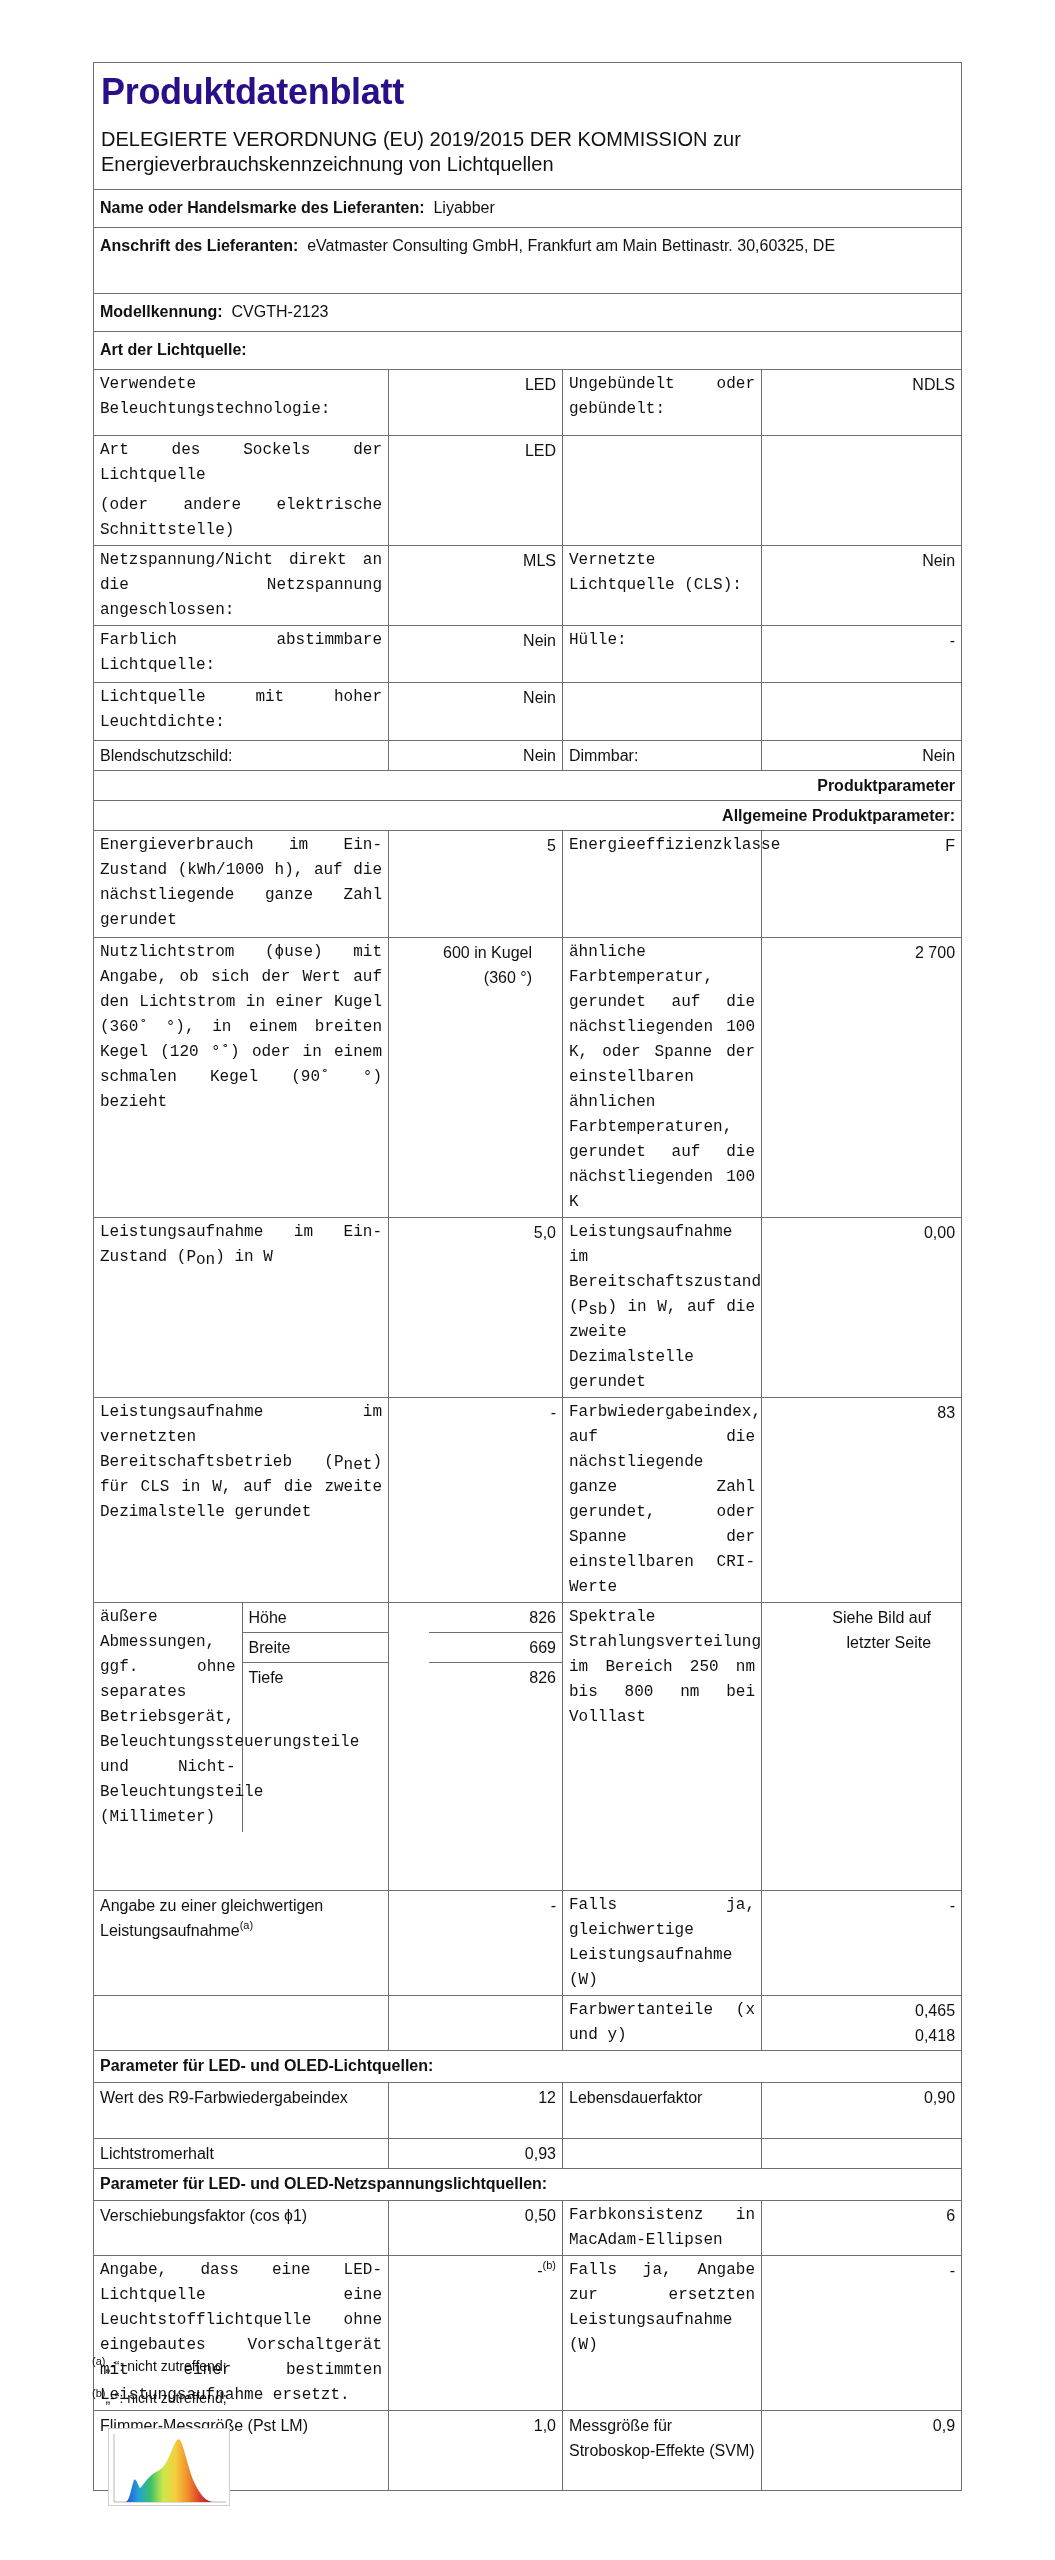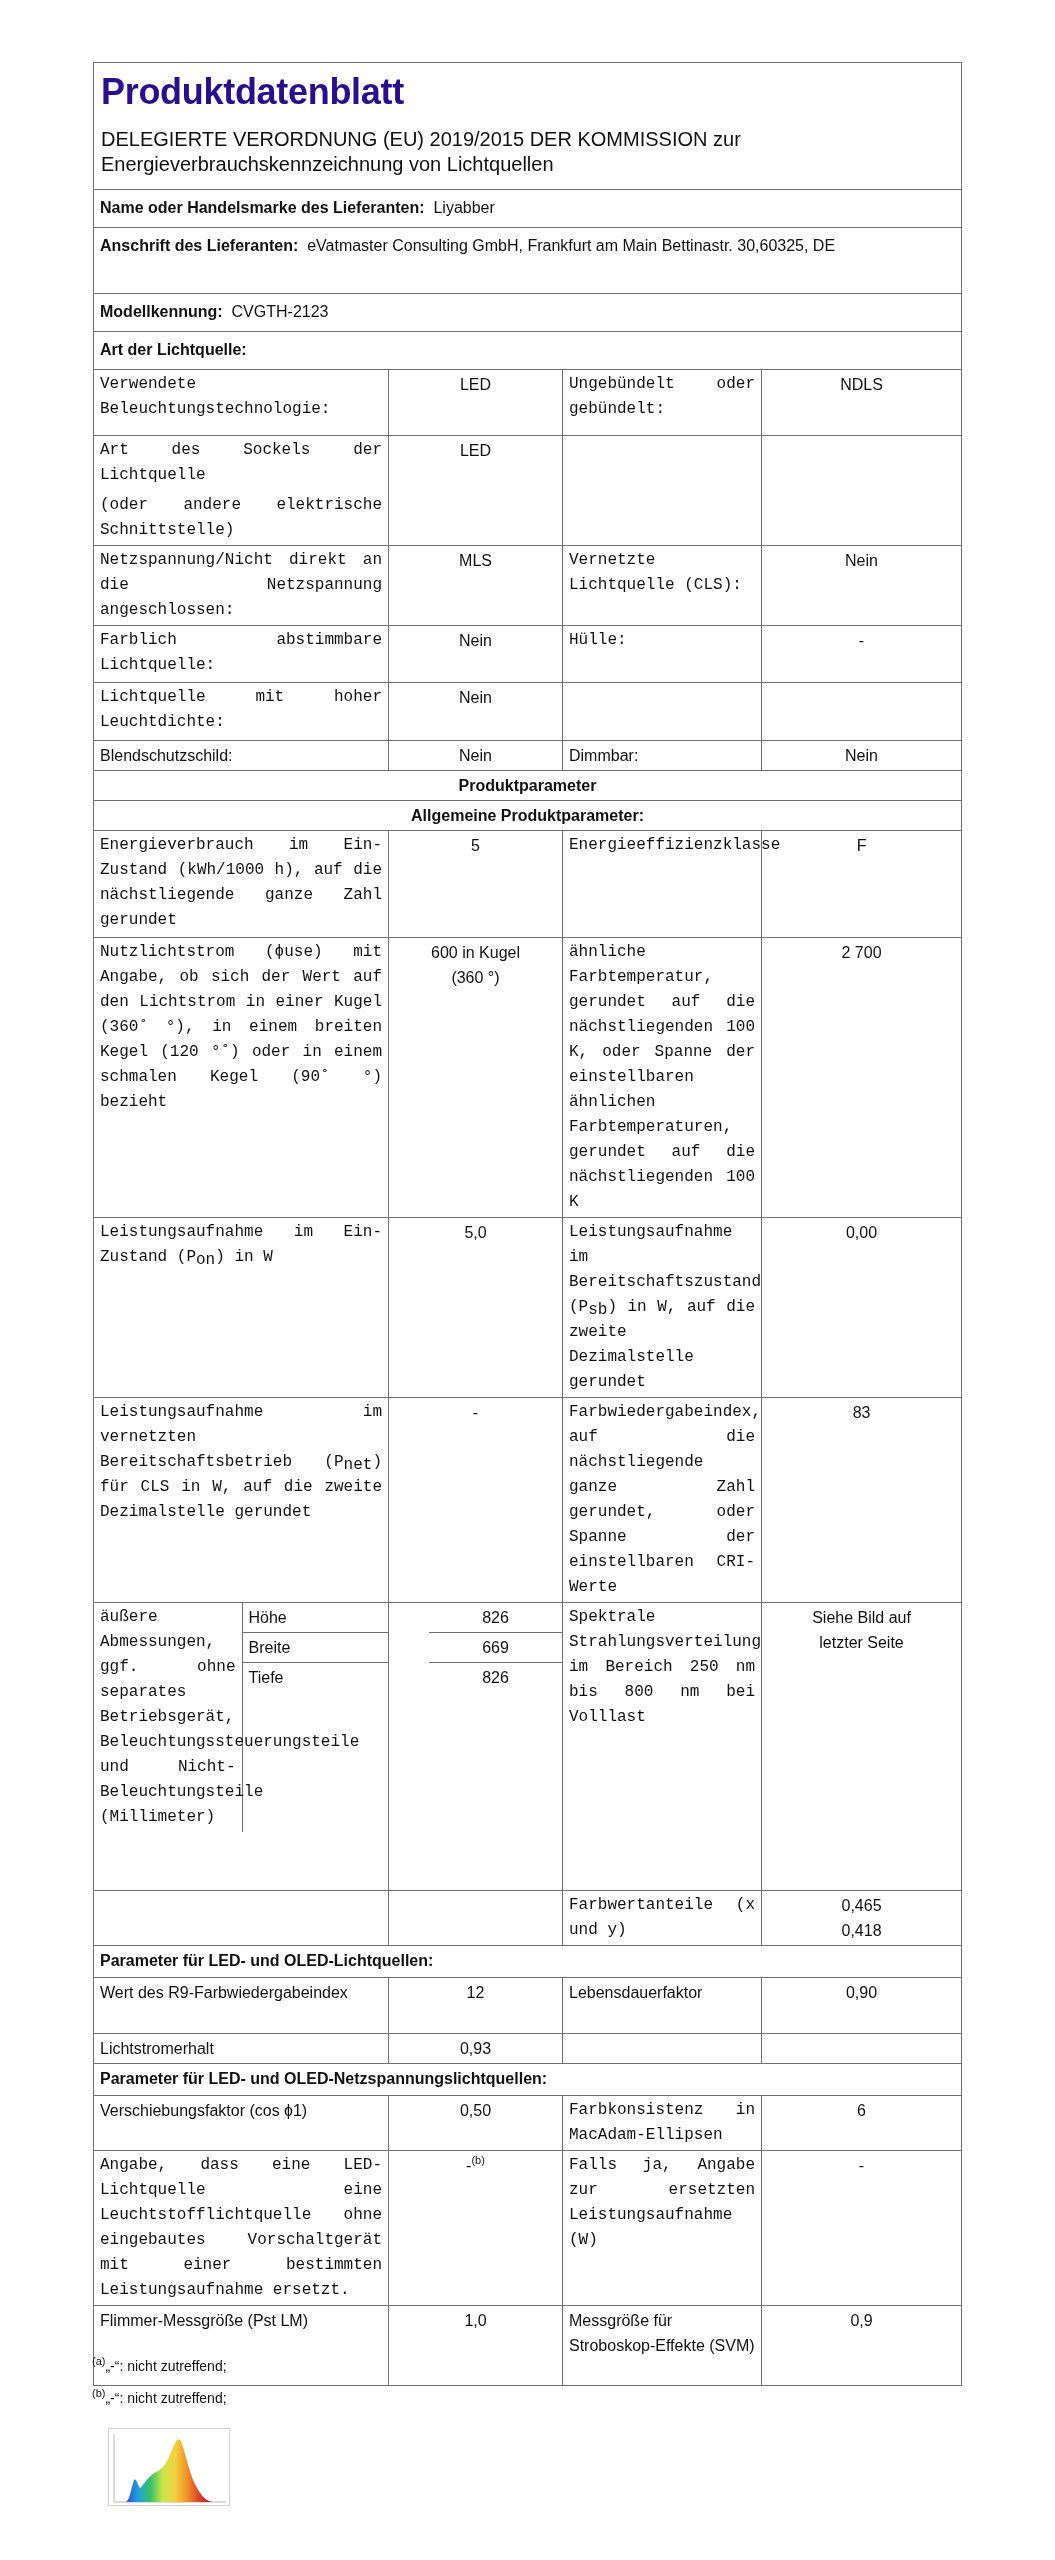--- a/index.html
+++ b/index.html
@@ -2,21 +2,21 @@
 <html><head>
 <meta charset="utf-8">
 <style>
   html, body { margin: 0; padding: 0; background: #ffffff; }
   body { width: 1055px; height: 2560px; position: relative; overflow: hidden;
          font-family: "Liberation Sans", "DejaVu Sans", sans-serif; color: #111; }
   .sheet { position: absolute; left: 93px; top: 62px; width: 868px; }
   table.ds { border-collapse: collapse; width: 868px; table-layout: fixed; font-size: 16px; line-height: 25px; }
   table.ds td { border: 1.5px solid #6f6f6f; vertical-align: top; padding: 2px 6px 2px 6px; box-sizing: border-box; }
   .just { text-align: justify; font-family: Liberation Mono, monospace; }
-  .ctr { text-align: center; margin-left: 40px; }
+  .ctr { text-align: right; margin-left: 40px; }
   .b { font-weight: bold; }
   .title-cell { padding: 4px 7px 6px 7px !important; margin-top: 13px; }
   .title { font-size: 36px; line-height: 46px; font-weight: bold; color: #2a0e8a; margin: 2px 0 12px 0; letter-spacing: -0.3px; }
   .subtitle { font-size: 20px; line-height: 25px; }
   .lbl { font-weight: bold; }
   .sub { font-size: 16px; vertical-align: -3px; line-height: 0; }
   .sup { font-size: 11px; vertical-align: 7px; line-height: 0; }
   .notes { position: absolute; left: 92px; top: 2348px; font-size: 14px; line-height: 27px; }
   .notes .n-sup { font-size: 11px; vertical-align: 6px; }
   .spectrum { position: absolute; left: 108px; top: 2428px; width: 122px; height: 80px; }
@@ -163,20 +163,26 @@
     </td>
     <td style="padding:0">
       <div class="ctr" style="height:30px;border-bottom:1.5px solid #6f6f6f;padding:2px 6px;box-sizing:border-box">826</div>
       <div class="ctr" style="height:30px;border-bottom:1.5px solid #6f6f6f;padding:2px 6px;box-sizing:border-box">669</div>
       <div class="ctr" style="padding:2px 6px">826</div>
     </td>
     <td class="just">Spektrale Strahlungsverteilung im Bereich 250 nm bis 800 nm bei Volllast</td>
     <td class="ctr" style="padding-left:30px;padding-right:30px">Siehe Bild auf letzter Seite</td>
   </tr>
 
+  <tr style="height:75px">
+    <td><span>Angabe zu einer gleichwertigen Leistungsaufnahme</span><span class="sup">(a)</span></td>
+    <td class="ctr">-</td>
+    <td class="just">Falls ja, gleichwertige Leistungsaufnahme (W)</td>
+    <td class="ctr">-</td>
+  </tr>
   <tr style="height:55px">
     <td></td>
     <td></td>
     <td class="just">Farbwertanteile (x und y)</td>
     <td class="ctr">
       <div>0,465</div>
       <div>0,418</div>
     </td>
   </tr>
 

